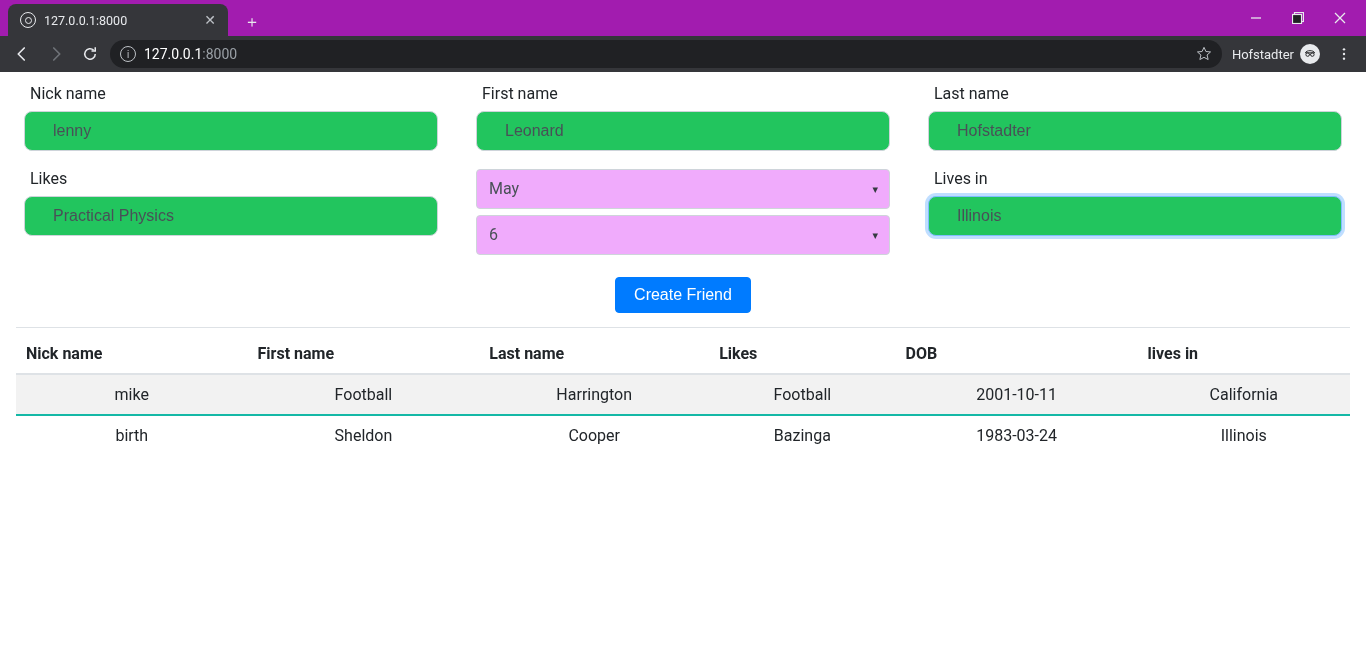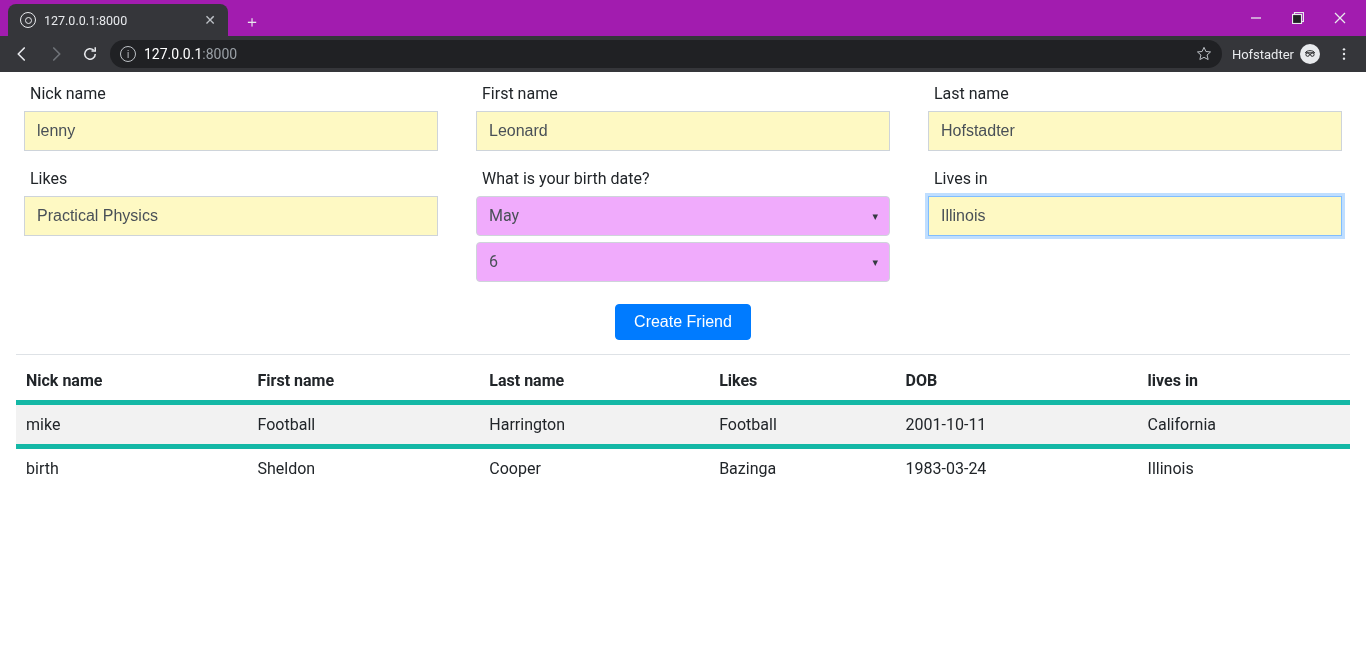--- a/index.html
+++ b/index.html
@@ -41,22 +41,22 @@
   .incognito { display: flex; align-items: center; gap: 6px; color: #e8eaed; font-size: 13px; padding: 0 4px; }
   .incog-badge { width:20px; height:20px; background:#e8eaed; border-radius:50%; display:inline-flex; align-items:center; justify-content:center; }
   .incog-badge svg { display:block; }
 
   
   .page { padding: 12px 16px 12px 16px; }
   .form-row { display: flex; gap: 22px; margin-bottom: 2px; }
   .col { flex: 1 1 0; min-width: 0; padding: 0 8px 16px; }
   .form-label { display: block; font-size: 16px; margin-bottom: 8px; padding-left: 6px; color: #212529; }
   .form-control {
-    width: 100%; font-size: 16px; padding: 7px 12px; line-height: 1.5;
-    border: 1px solid #ced4da; border-radius: 0; background: #fef9c3; color: #495057;
+    width: 100%; font-size: 16px; padding: 7px 28px; line-height: 1.5;
+    border: 1px solid #ced4da; border-radius: 8px; background: #22c55e; color: #495057;
   }
   .form-control.focused { border-color: #80bdff; box-shadow: 0 0 0 3px rgba(0,123,255,.25); outline: none; }
   .select-wrap { position: relative; }
   .select-wrap::after { content: "▾"; position: absolute; right: 12px; top: 50%; transform: translateY(-50%); font-size: 11px; color: #343a40; pointer-events: none; }
   .select {
     width: 100%; font-size: 16px; padding: 7px 28px 7px 12px; line-height: 1.5;
     border: 1px solid #ced4da; border-radius: 4px; background: #f0abfc; color: #495057; cursor: pointer;
   }
   .select + .select-wrap, .select-wrap + .select-wrap { margin-top: 6px; }
   .stack > * + * { margin-top: 6px; }
@@ -66,21 +66,21 @@
     display: inline-block; background: #007bff; color: #fff; border: 1px solid #007bff;
     font-size: 16px; padding: 8px 18px; border-radius: 4px; cursor: pointer;
   }
 
   hr.sep { border: none; border-top: 1px solid #dee2e6; margin: 0 0 6px; }
 
   table.friends { width: 100%; border-collapse: collapse; font-size: 16px; }
   table.friends th, table.friends td { text-align: left; padding: 10px 10px; }
   table.friends thead th { font-weight: 700; border-bottom: 2px solid #dee2e6; }
   table.friends tbody tr:nth-child(odd) { background: #f2f2f2; }
-  table.friends tbody td { border-top: 5px solid #14b8a6; }
+  table.friends tbody td { border-top: 2px solid #14b8a6; text-align: center; }
 </style>
 </head>
 <body>
 
 <div class="chrome">
   <div class="tabstrip">
     <div class="tab">
       <span class="favicon"></span>
       <span class="tab-title">127.0.0.1:8000</span>
       <span class="tab-close">✕</span>
@@ -168,21 +168,20 @@
       <input class="form-control" type="text" value="Hofstadter" style="">
     </div>
   </div>
 
   <div class="form-row">
     <div class="col">
       <label class="form-label">Likes</label>
       <input class="form-control" type="text" value="Practical Physics" style="">
     </div>
     <div class="col">
-      <label class="form-label">What is your birth date?</label>
       <div class="stack">
         <div class="select-wrap">
             <div class="select">May</div>
           </div>
         <div class="select-wrap">
             <div class="select">6</div>
           </div>
       </div>
     </div>
     <div class="col">

